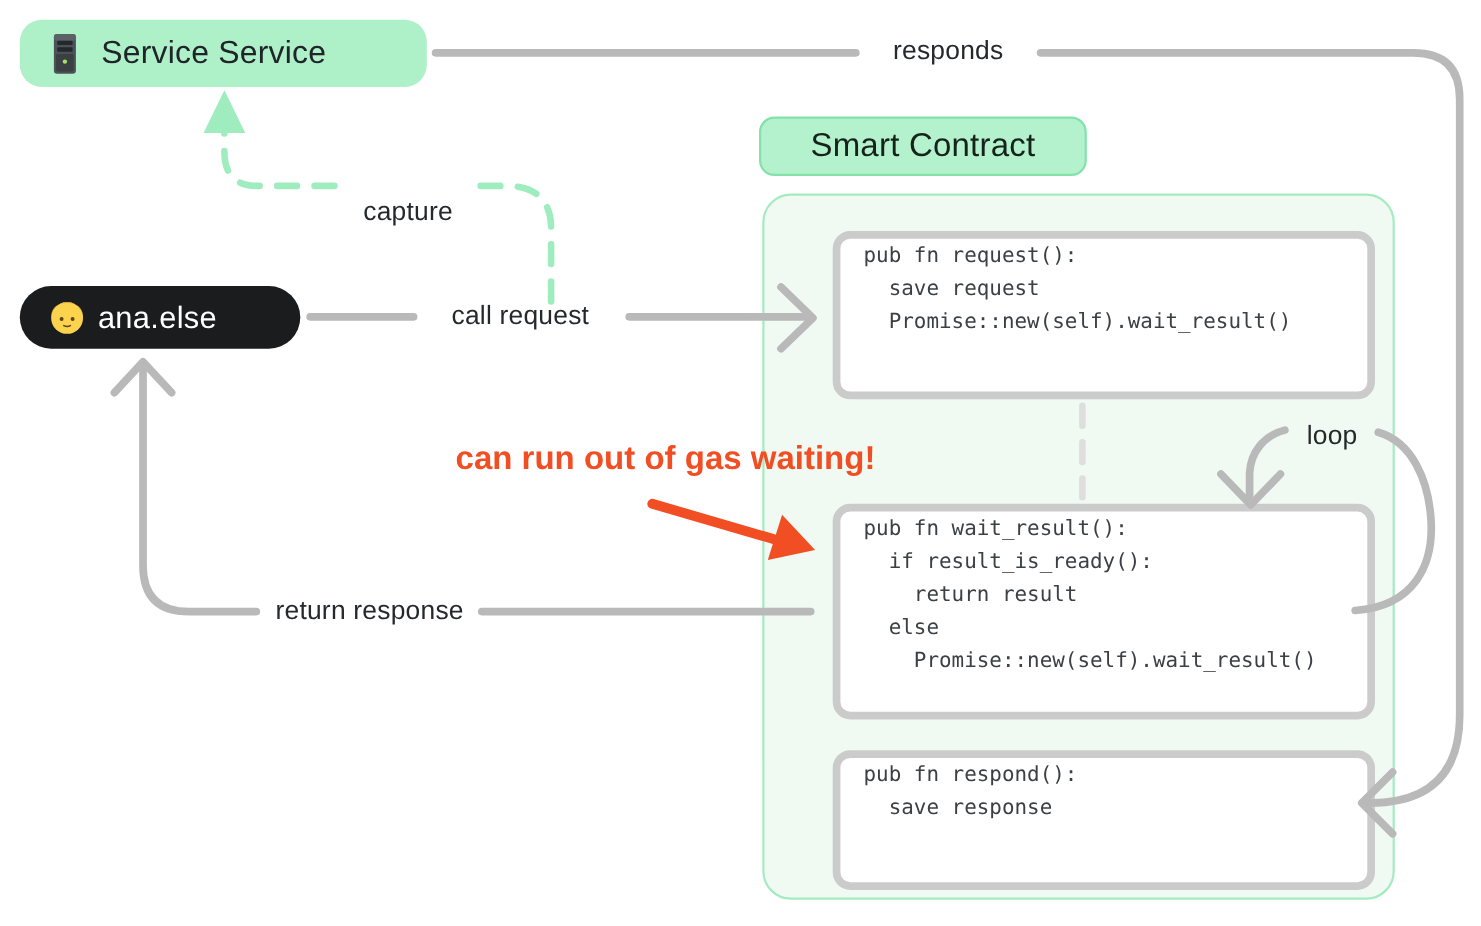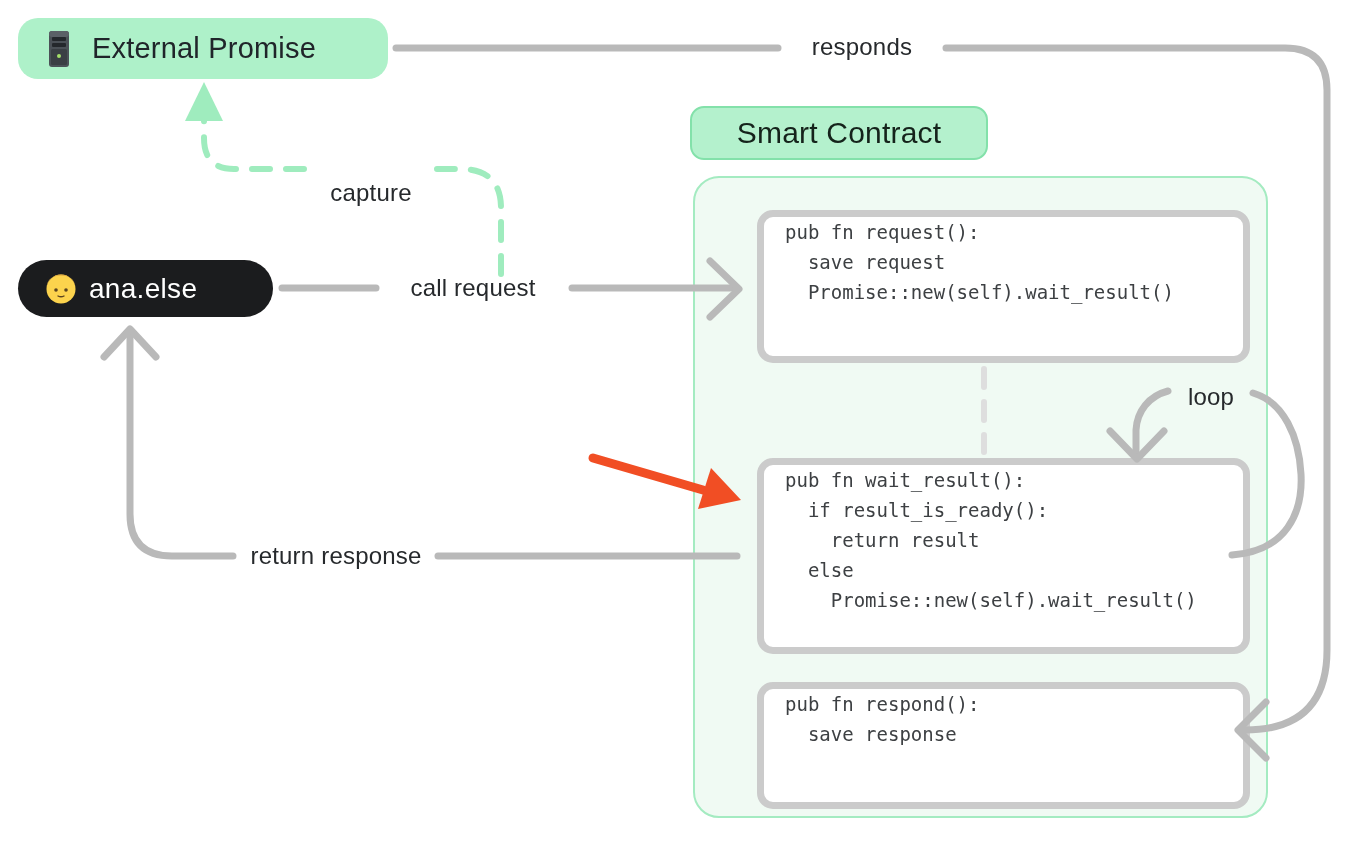--- a/index.html
+++ b/index.html
@@ -194,21 +194,21 @@
 
   <div class="badge-external">
     <svg class="icon" width="34" height="40" viewBox="0 0 34 40">
       <rect x="7" y="2" width="20" height="36" rx="3" fill="#4b5157"></rect>
       <rect x="7" y="2" width="20" height="6" rx="3" fill="#5b6167"></rect>
       <rect x="10" y="8" width="14" height="4" rx="1" fill="#24282c"></rect>
       <rect x="10" y="14" width="14" height="4" rx="1" fill="#24282c"></rect>
       <rect x="9" y="20" width="16" height="16" rx="1.5" fill="#3a3f44"></rect>
       <circle cx="17" cy="27" r="2" fill="#a4e06a"></circle>
     </svg>
-    <span class="label">External Promise</span>
+    <span class="label">Service Service</span>
   </div>
 
   <div class="badge-smart-contract">
     <span class="label">Smart Contract</span>
   </div>
 
   <div class="pill-user">
     <svg class="icon" width="32" height="32" viewBox="0 0 32 32">
       <circle cx="16" cy="16" r="14.5" fill="#fcd34d"></circle>
       <path d="M1.5 16 a14.5 14.5 0 0 1 29 0 c0-8-4-13.5-14.5-13.5 S1.5 8 1.5 16 z" fill="#d9a441"></path>
@@ -217,14 +217,15 @@
       <path d="M13 23 q3 1.6 6 0" stroke="#5b4420" stroke-width="1.4" fill="none" stroke-linecap="round"></path>
     </svg>
     <span class="label">ana.else</span>
   </div>
 
   <div class="edge-label lbl-responds">responds</div>
   <div class="edge-label lbl-capture">capture</div>
   <div class="edge-label lbl-call-request">call request</div>
   <div class="edge-label lbl-return-response">return response</div>
   <div class="edge-label lbl-loop">loop</div>
+  <div class="lbl-warning">can run out of gas waiting!</div>
 
 </div>
 
 </body></html>

